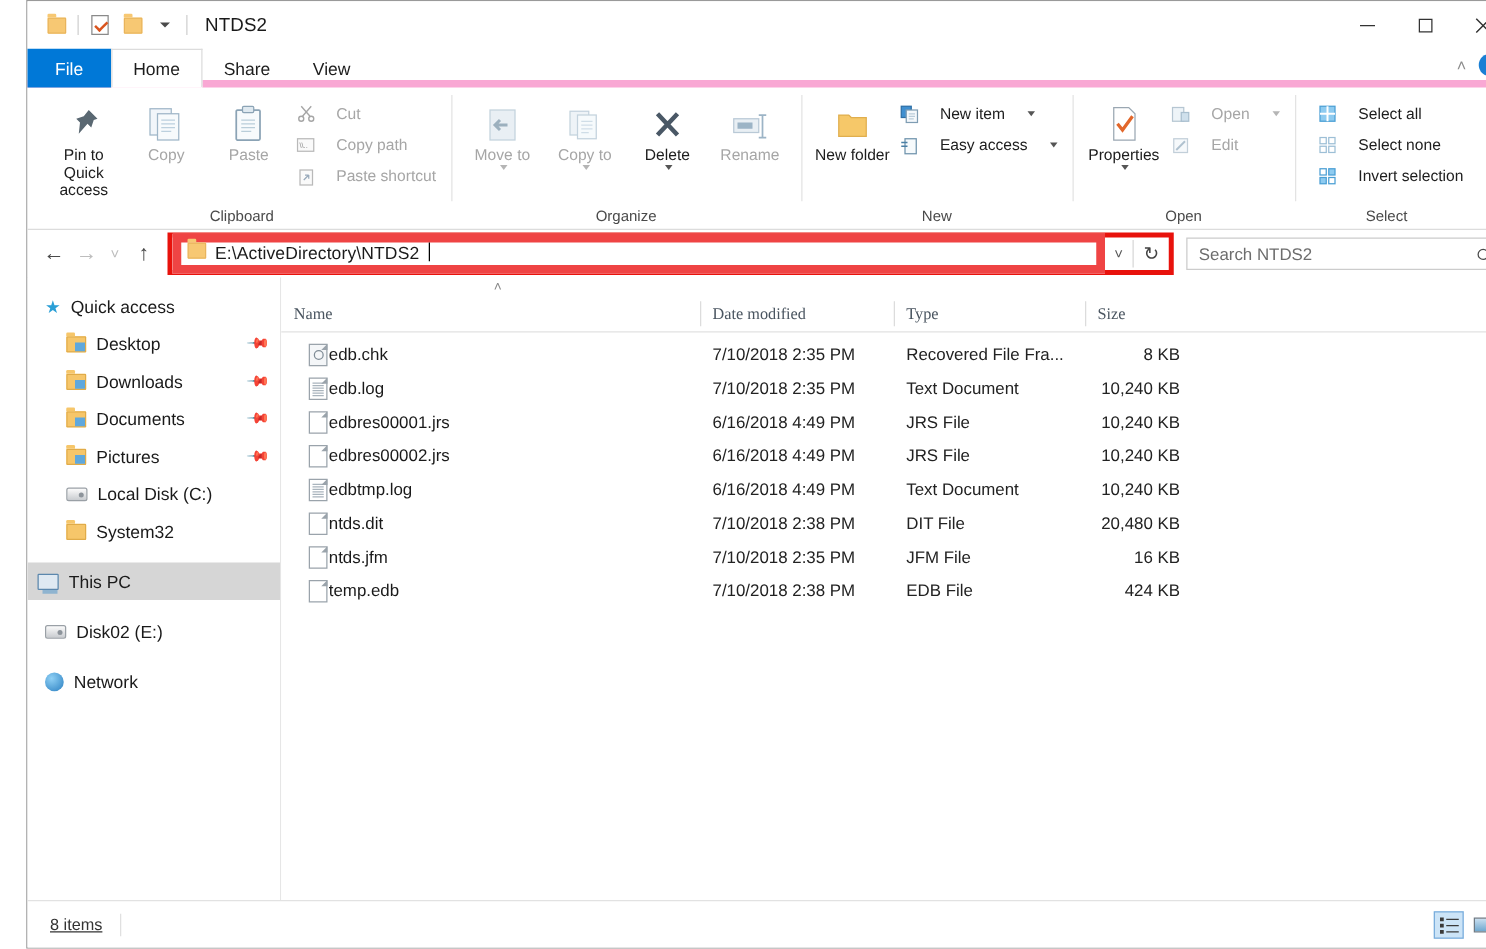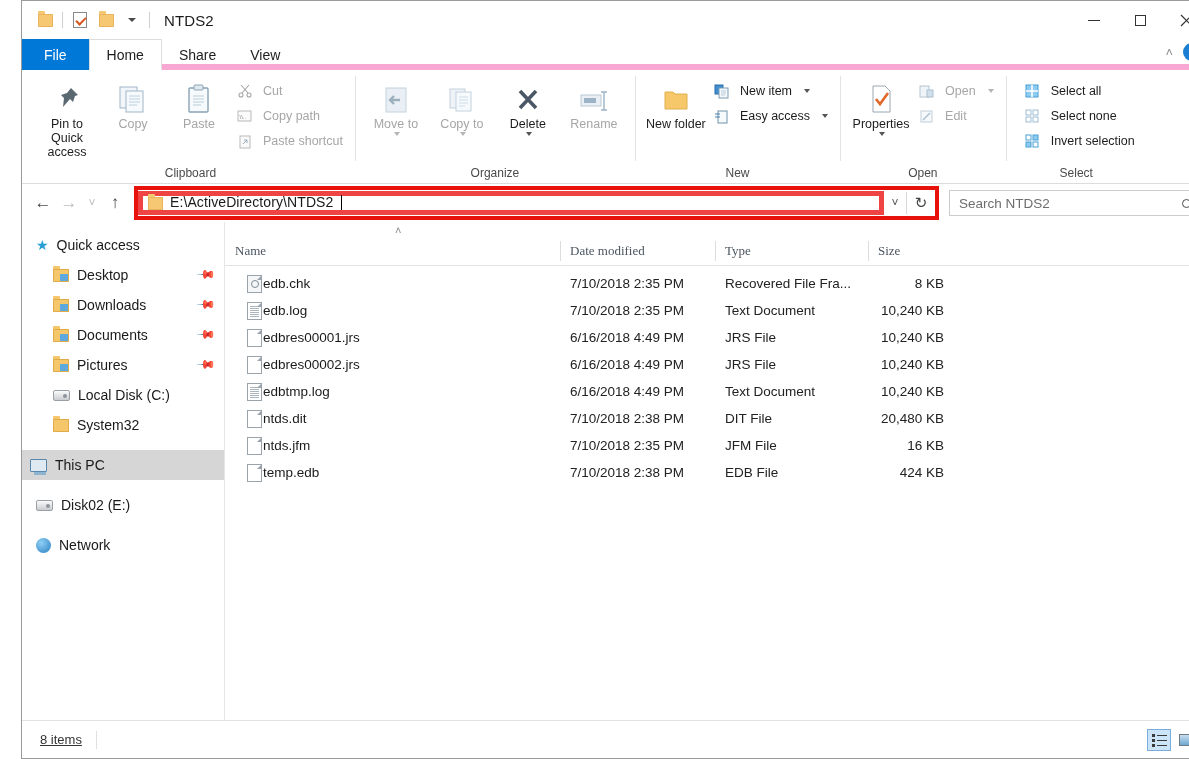--- a/index.html
+++ b/index.html
@@ -100,21 +100,21 @@
   .rgroup-label { font-size:12px; color:#4a4a4a; height:20px; line-height:20px; }
 
   .bigbtn {
     width:66px; display:flex; flex-direction:column; align-items:center; justify-content:flex-start;
     padding-top:6px; font-size:12.5px; color:#1d1d1d; text-align:center; line-height:14px;
   }
   .bigbtn.dis { color:#a6a6a6; }
   .bigico { height:34px; display:flex; align-items:flex-end; justify-content:center; margin-bottom:3px; }
   .smallcol { display:flex; flex-direction:column; justify-content:center; padding-top:6px; gap:3px; }
   .smallbtn {
-    display:flex; align-items:center; gap:10px; font-size:12.5px; color:#1d1d1d;
+    display:flex; align-items:center; gap:16px; font-size:12.5px; color:#1d1d1d;
     height:22px; padding: 0 4px;
   }
   .smallbtn.dis { color:#a6a6a6; }
   .smallico { width:17px; height:17px; display:flex; align-items:center; justify-content:center; }
   .mini-caret { width:0;height:0;border-left:3.5px solid transparent;border-right:3.5px solid transparent;border-top:4px solid #555; margin-left:2px;}
   .mini-caret.dis { border-top-color:#b5b5b5; }
   .caret-row { display:flex; justify-content:center; margin-top:1px; }
 
   
   .addrbar {
@@ -127,23 +127,23 @@
   .addr-highlight {
     position: relative;
     border: 4px solid #e8120c;
     height: 34px;
     display:flex; align-items:center;
     flex: 1;
     margin-left: 6px;
     background:#fff;
   }
   .addr-input {
-    flex:1; display:flex; align-items:flex-end; gap:7px;
-    height: 24px; padding: 0 4px 0 5px; background:#fff;
-    border: 5px solid #ef4444;
+    flex:1; display:flex; align-items:flex-start; gap:7px;
+    height: 32px; padding: 0 4px 0 5px; background:#fff;
+    border: 7px solid #ef4444;
   }
   .addr-text { font-size:14px; color:#1a1a1a; letter-spacing:.1px; }
   .caret-bar { width:1px; height:15px; background:#000; margin-left:1px; }
   .addr-chev { width:22px; display:flex; align-items:center; justify-content:center; color:#555; font-size:12px; }
   .addr-sep { width:1px; height:22px; background:#d8d8d8; }
   .refresh-btn { width:28px; display:flex; align-items:center; justify-content:center; color:#444; font-size:15px; }
   .searchbox {
     width: 252px; height: 26px; margin-left: 10px; border:1px solid #cccccc;
     display:flex; align-items:center; padding: 0 6px 0 9px; background:#fff;
   }

